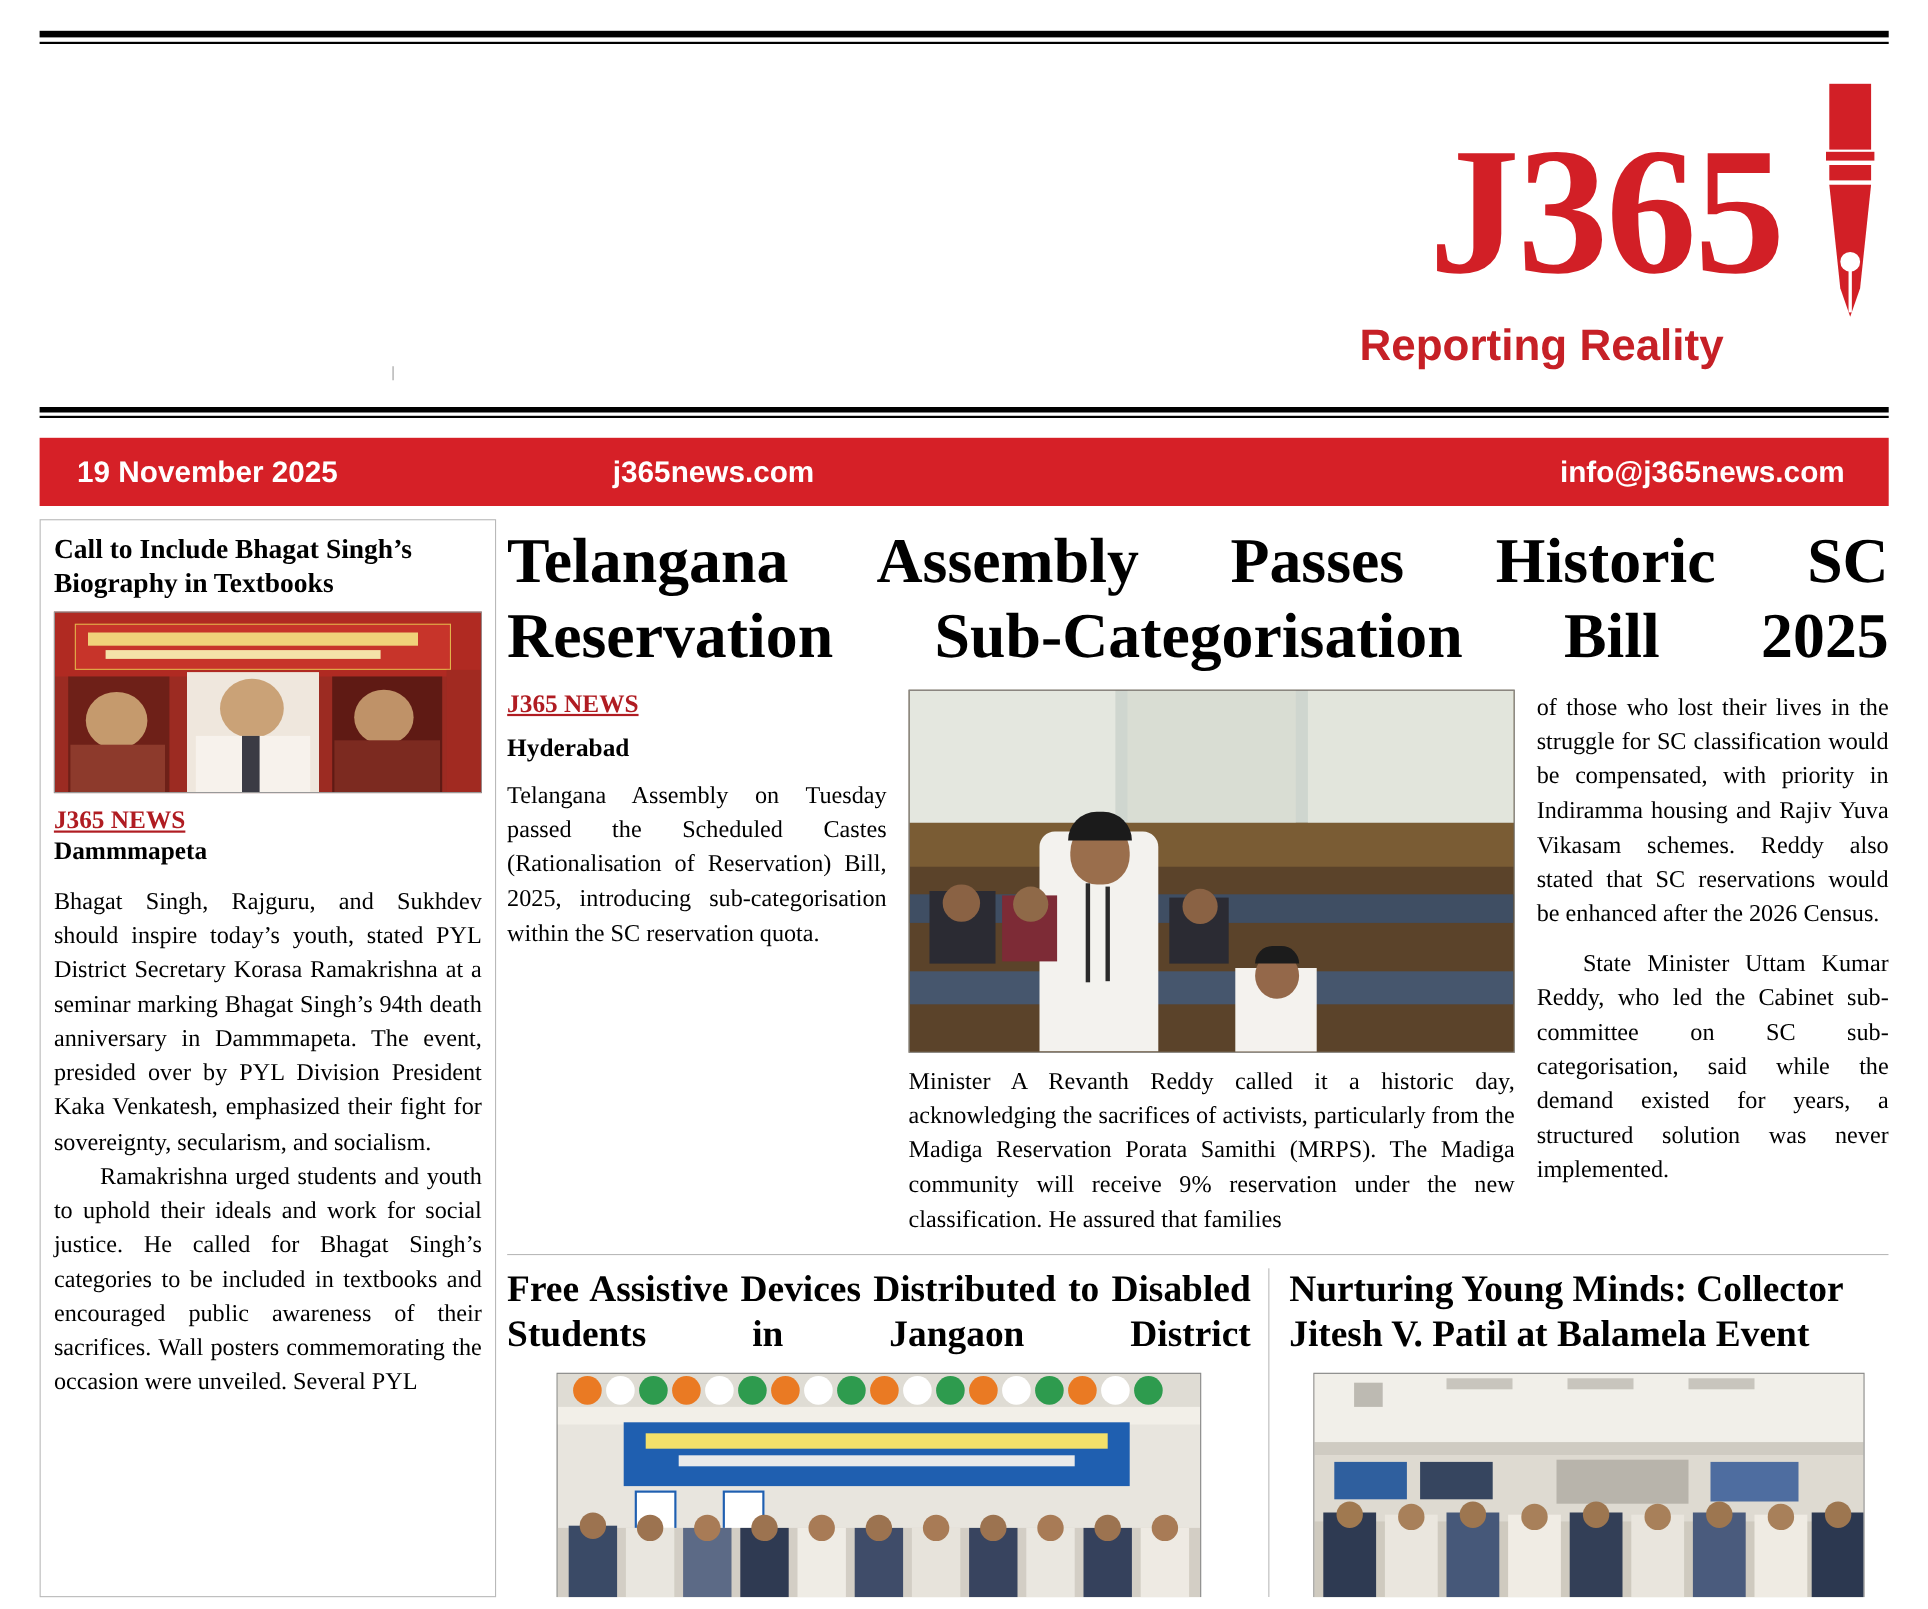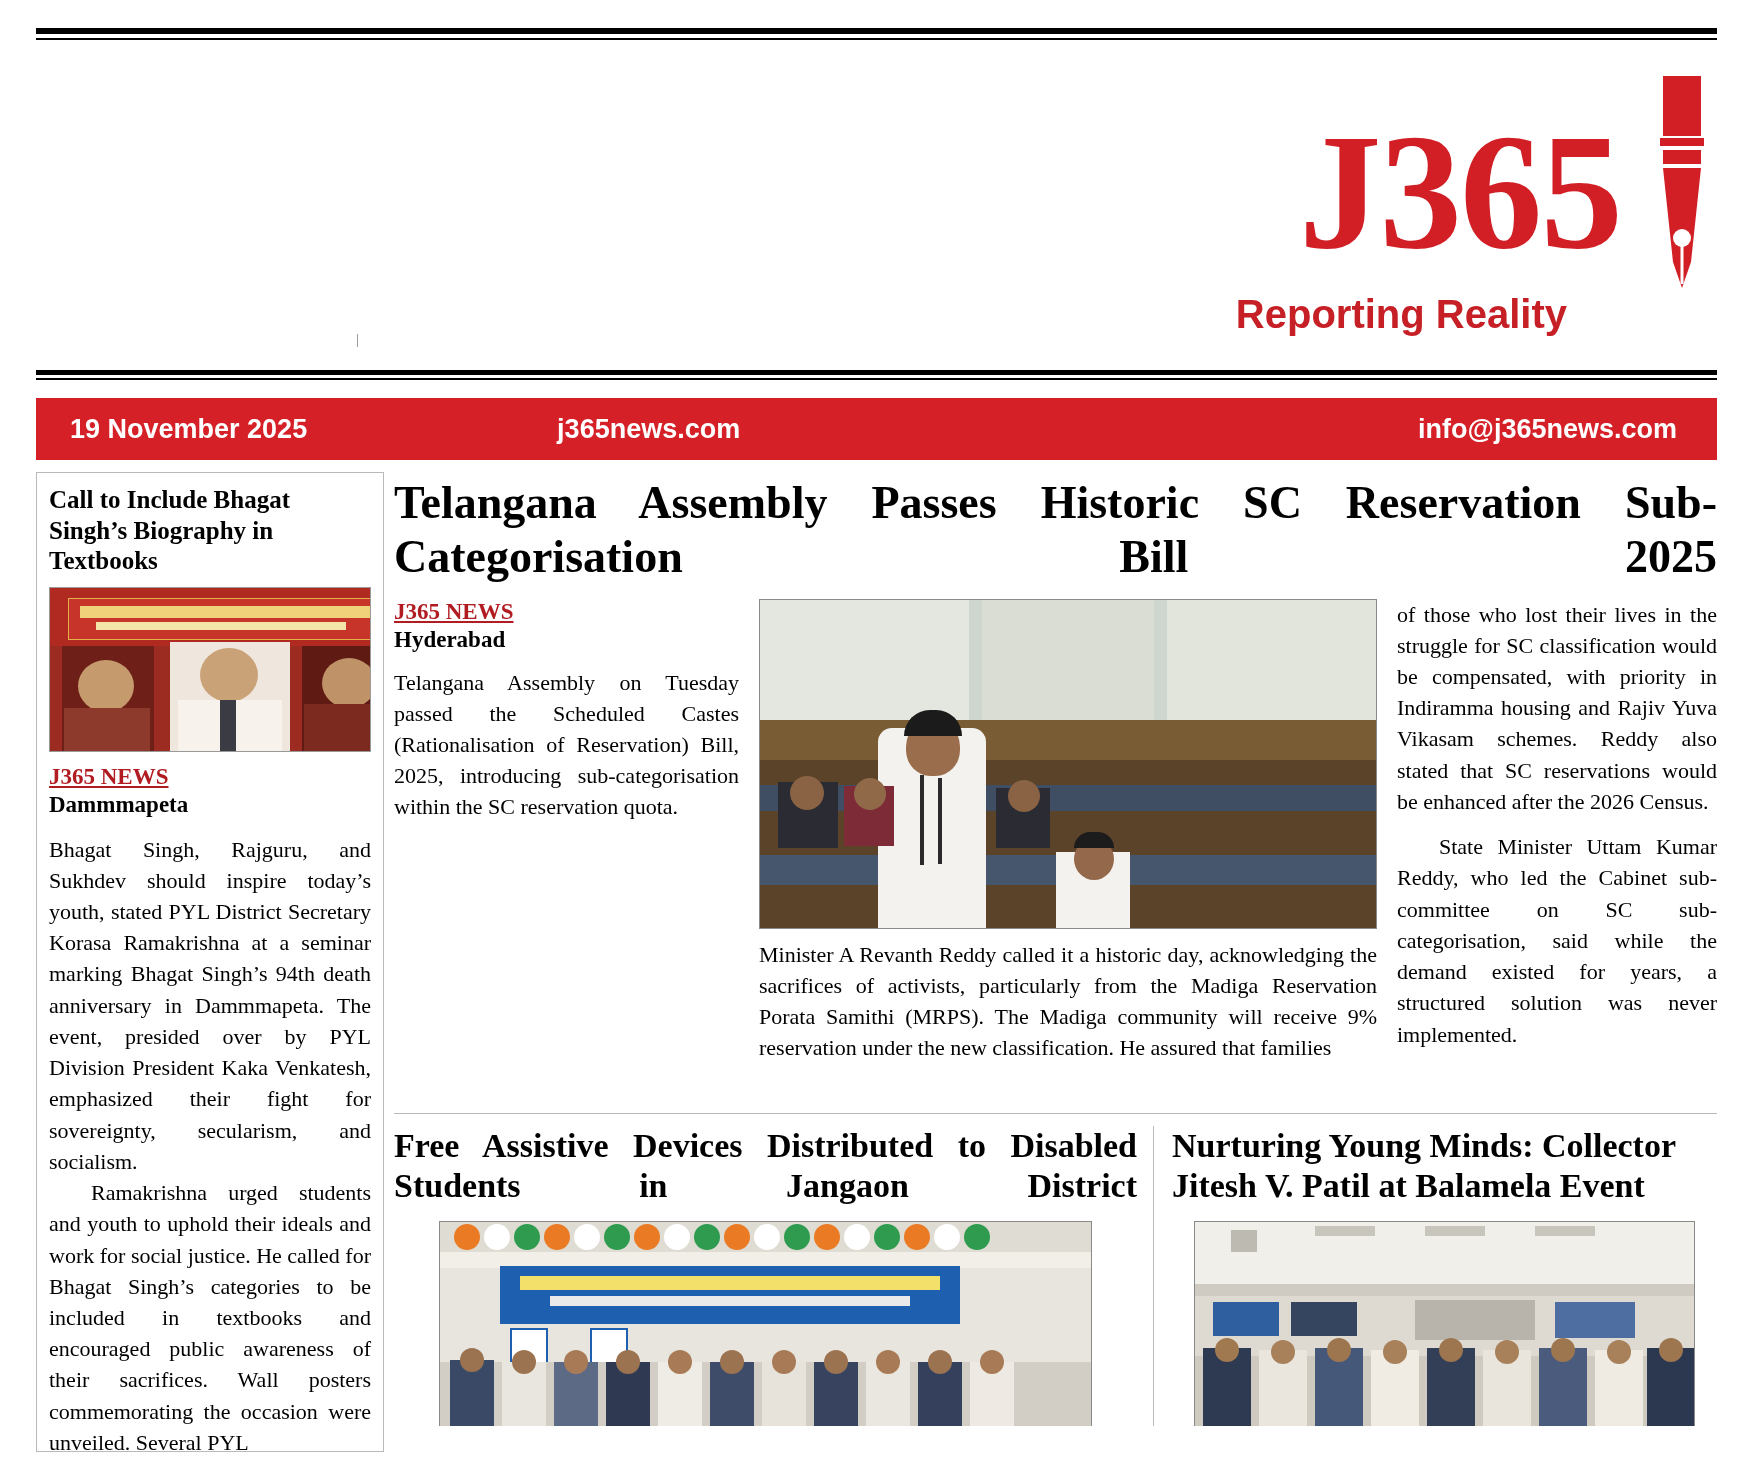--- a/index.html
+++ b/index.html
@@ -99,21 +99,21 @@
   .infobar .site { width: 35%; text-align: left; }
   .infobar .email { width: 34%; text-align: right; padding-right: 40px; box-sizing: border-box; }
 
   
   .content {
     display: flex;
     margin-top: 12px;
     height: 980px;
   }
   .col-left {
-    width: 348px;
+    width: 415px;
     border: 1px solid #b9b9b9;
     box-sizing: border-box;
     padding: 10px 12px 0 12px;
     overflow: hidden;
   }
   .col-right {
     flex: 1;
     margin-left: 10px;
     display: flex;
     flex-direction: column;
@@ -152,21 +152,21 @@
     font-size: 22px;
     line-height: 1.42;
     text-align: justify;
     margin-top: 16px;
   }
   .side-body p { margin: 0 0 0 0; }
   .side-body p + p { text-indent: 42px; }
 
   
   .lead-head {
-    font-size: 46px;
+    font-size: 58px;
     font-weight: bold;
     line-height: 1.18;
     text-align: justify;
     text-align-last: justify;
     margin: 4px 0 14px 0;
   }
   .lead-cols {
     display: flex;
     gap: 20px;
     height: 500px;
@@ -177,21 +177,21 @@
 
   .lead-byline-red {
     color: #b01c22;
     font-weight: bold;
     font-size: 23px;
     text-decoration: underline;
   }
   .lead-byline-city {
     font-weight: bold;
     font-size: 23px;
-    margin-top: 2px;
+    margin-top: 14px;
     margin-bottom: 14px;
   }
   .body-text {
     font-size: 22px;
     line-height: 1.42;
     text-align: justify;
   }
   .body-text p { margin: 0; }
   .body-text p + p { text-indent: 42px; margin-top: 14px; }
 

